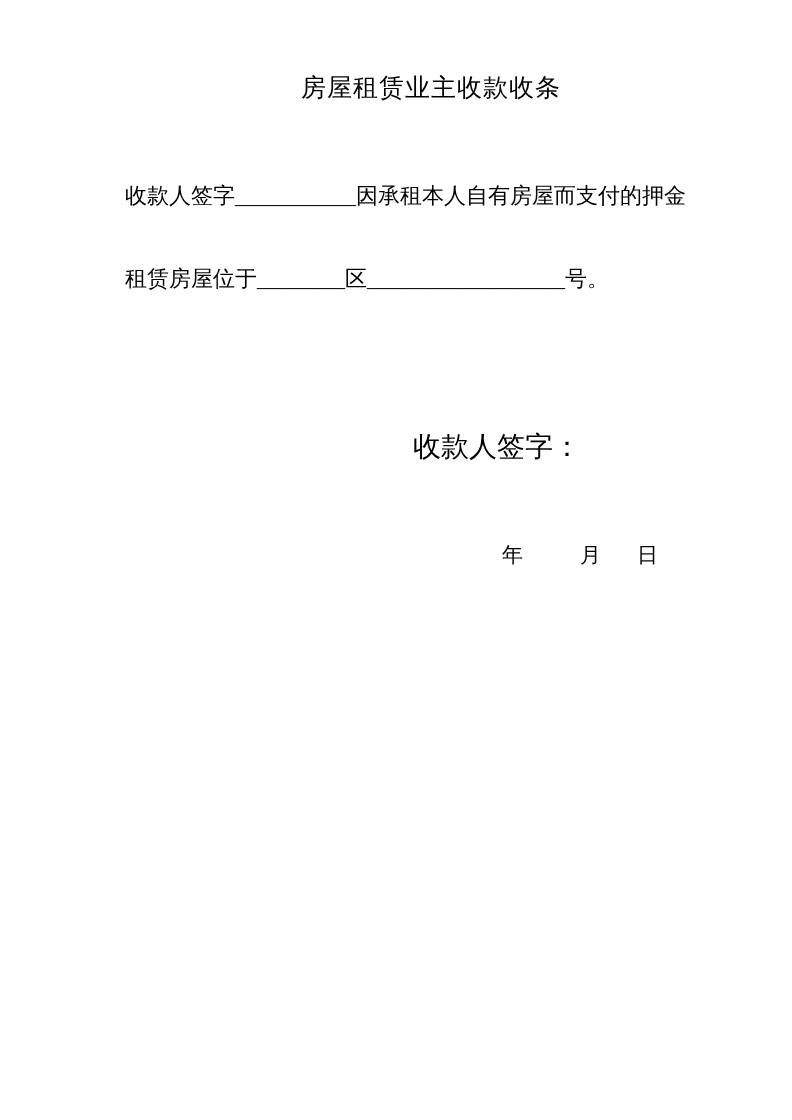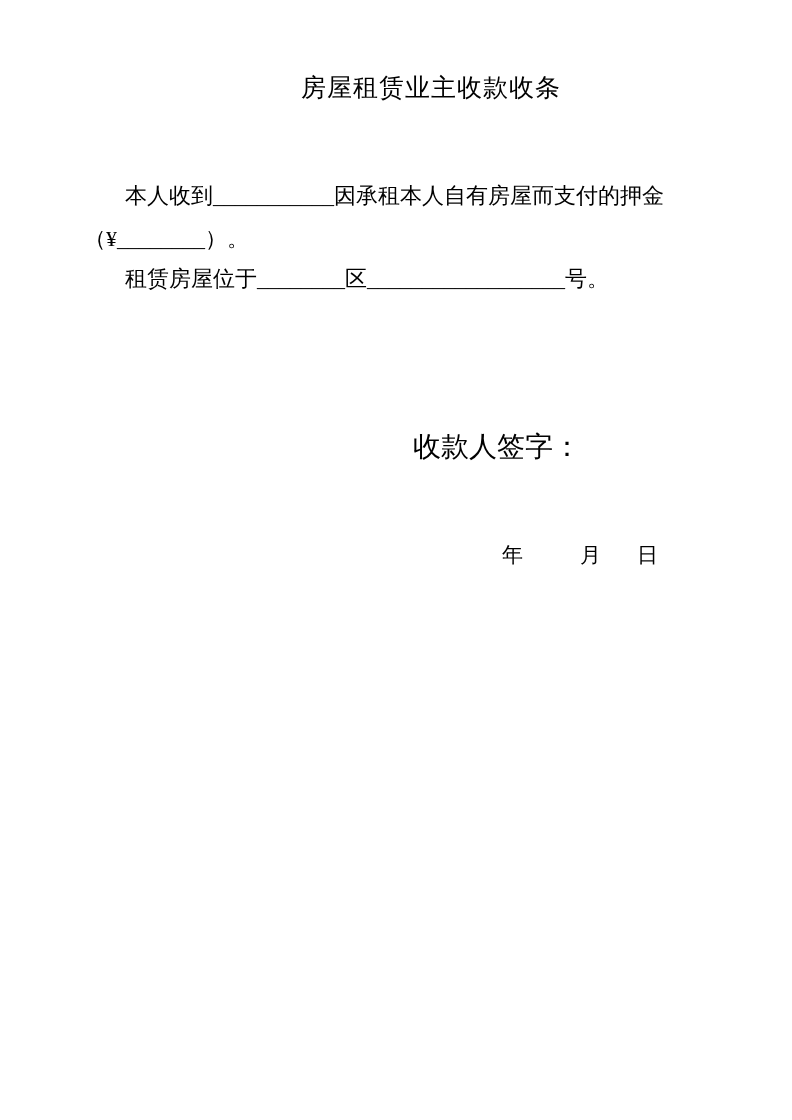--- a/index.html
+++ b/index.html
@@ -45,26 +45,23 @@
   .blank { letter-spacing: 0; }
 </style>
 </head>
 <body>
 
 <div class="page">
 
   <div class="doc-title">房屋租赁业主收款收条</div>
 
   <div class="textline line1">
-    <span>本人收到</span><span class="blank">___________</span><span>因承租本人自有房屋而支付的押金</span>
+    <span>收款人签字</span><span class="blank">___________</span><span>因承租本人自有房屋而支付的押金</span>
   </div>
 
-  <div class="textline line2">
-    <span>（¥</span><span class="blank">________</span><span>）。</span>
-  </div>
 
   <div class="textline line3">
     <span>租赁房屋位于</span><span class="blank">________</span><span>区</span><span class="blank">__________________</span><span>号。</span>
   </div>
 
   <div class="textline sig-line">收款人签字：</div>
 
   <div class="textline date-line">
     <span class="year">年</span><span class="month">月</span><span class="day">日</span>
   </div>

